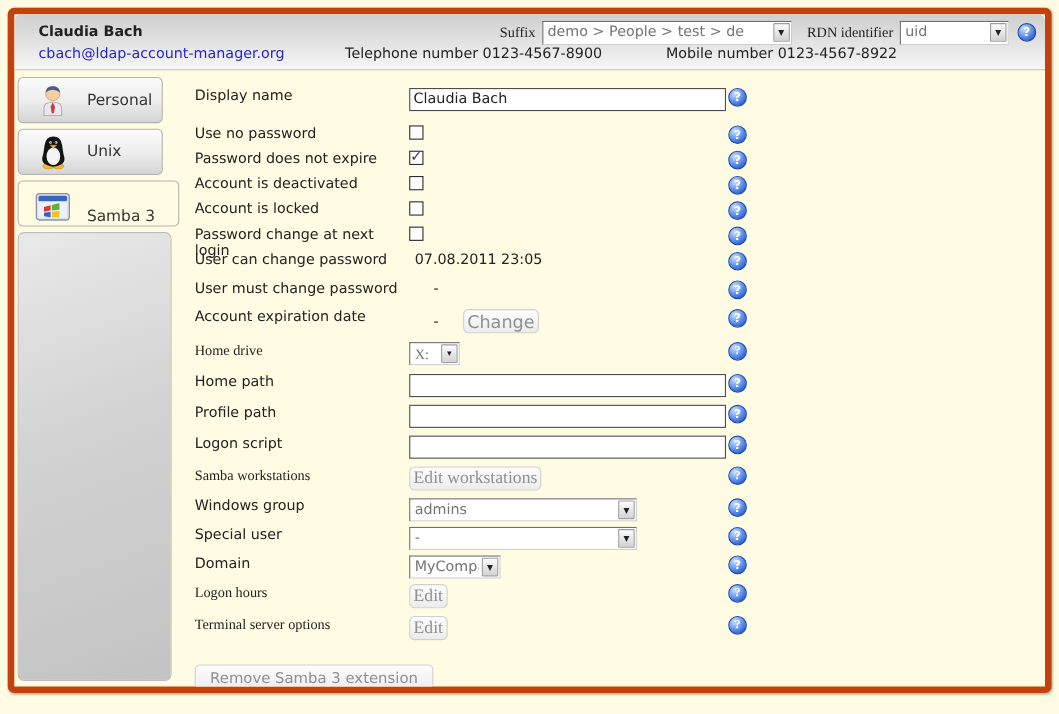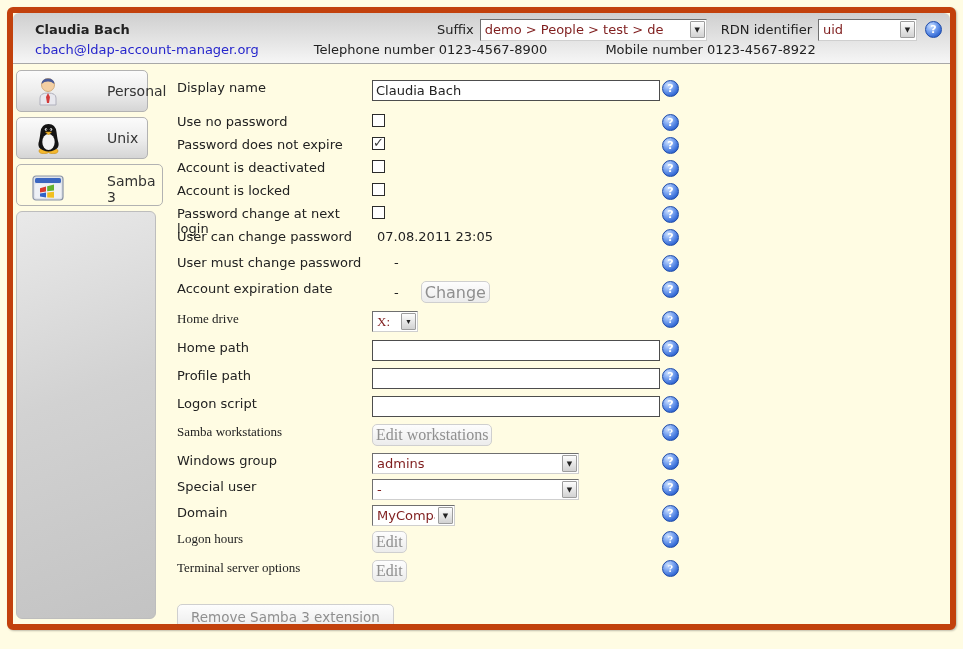--- a/index.html
+++ b/index.html
@@ -18,33 +18,33 @@
   }
   
   .hdr {
     height:51px; border-bottom:1px solid #a8a8a8;
     background:linear-gradient(180deg,#cfcfcf 0%,#dedede 40%,#f6f6f6 100%);
     border-radius:6px 6px 0 0;
   }
   .hdr-row1 { display:flex; align-items:center; padding:7px 8px 0 22px; height:26px; }
   .hdr-name { font-weight:bold; }
   .hdr-right { margin-left:auto; display:flex; align-items:center; }
-  .hdr-label { margin-right:6px; }
+  .hdr-label { margin-right:6px;font-family:Liberation Serif, serif; }
   .hdr-row2 { display:flex; align-items:center; padding:1px 0 0 22px; height:20px; }
   .email { color:#2626cc; text-decoration:none; }
   .tel   { margin-left:55px; }
   .mob   { margin-left:58px; }
   
   .sel {
     display:inline-flex; align-items:center; justify-content:space-between;
     background:#fff; height:21px;
     border:1px solid; border-color:#6f6f6f #cfcfcf #cfcfcf #6f6f6f;
     padding:0 1px 0 4px; overflow:hidden; white-space:nowrap;
   }
-  .sel-value { overflow:hidden; white-space:nowrap; flex:1; color:#7f1d1d; }
+  .sel-value { overflow:hidden; white-space:nowrap; flex:1; color:#737373; }
   .sel-btn {
     flex:none; width:15px; height:17px; margin-left:3px;
     background:linear-gradient(180deg,#fdfdfd,#d2d2d2);
     border:1px solid #9d9d9d; border-radius:1px;
     display:flex; align-items:center; justify-content:center;
     font-size:7px; color:#222;
   }
   .sel-suffix { width:227px; height:22px; }
   .sel-rdn { width:99px; height:22px; margin-right:8px; }
   .sel-sm { width:46px; }
@@ -60,21 +60,21 @@
     line-height:1;
   }
   
   .content { display:flex; height:571px; }
   .sidebar { flex:none; width:150px; padding:6px 0 0 3px; }
   .tab {
     width:132px; height:42px; margin-bottom:5px;
     border:1px solid #b2b2b2; border-radius:5px;
     background:linear-gradient(180deg,#fbfbfb 0%,#ececec 55%,#d5d5d5 100%);
     display:flex; align-items:center; padding-left:14px;
-    font-size:14px; color:#333; cursor:pointer;gap:28px;
+    font-size:14px; color:#333; cursor:pointer;
   }
   .tab.active {
     width:147px; background:#fffce3;
     border-color:#b2b2b2;
     align-items:flex-end;
   }
   .tab .ticon { flex:none; width:34px; height:34px; margin-right:14px;
     display:flex; align-items:center; justify-content:center; }
   .side-fill {
     width:140px; height:408px; margin-top:3px;

